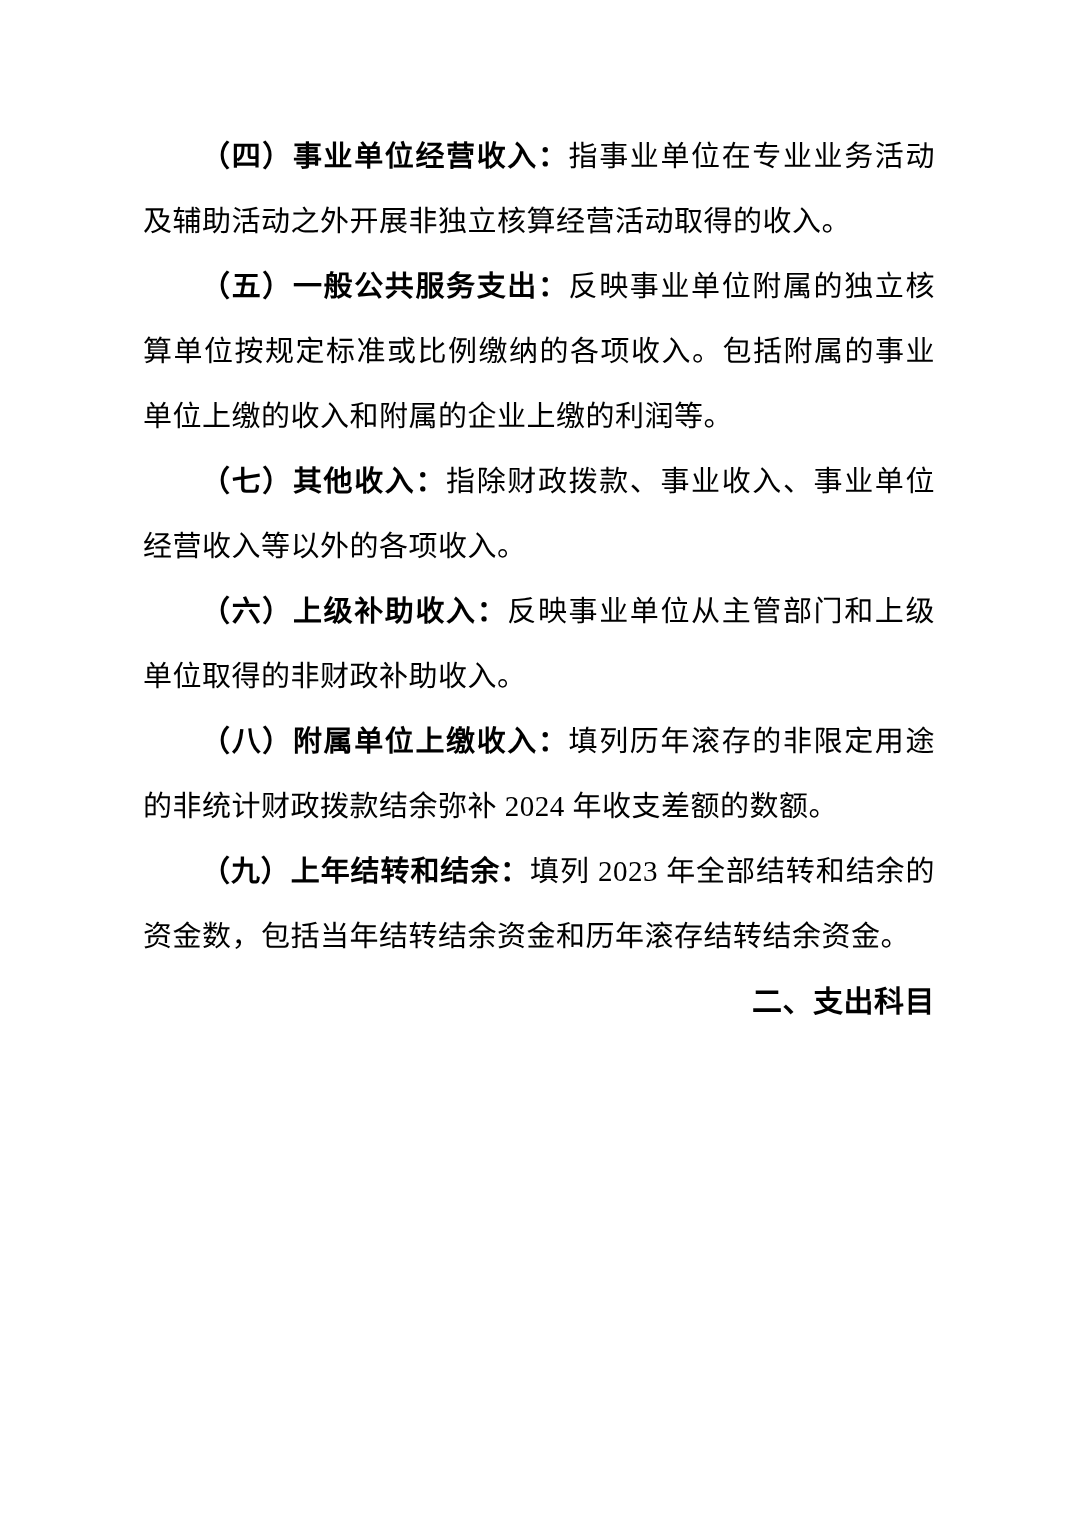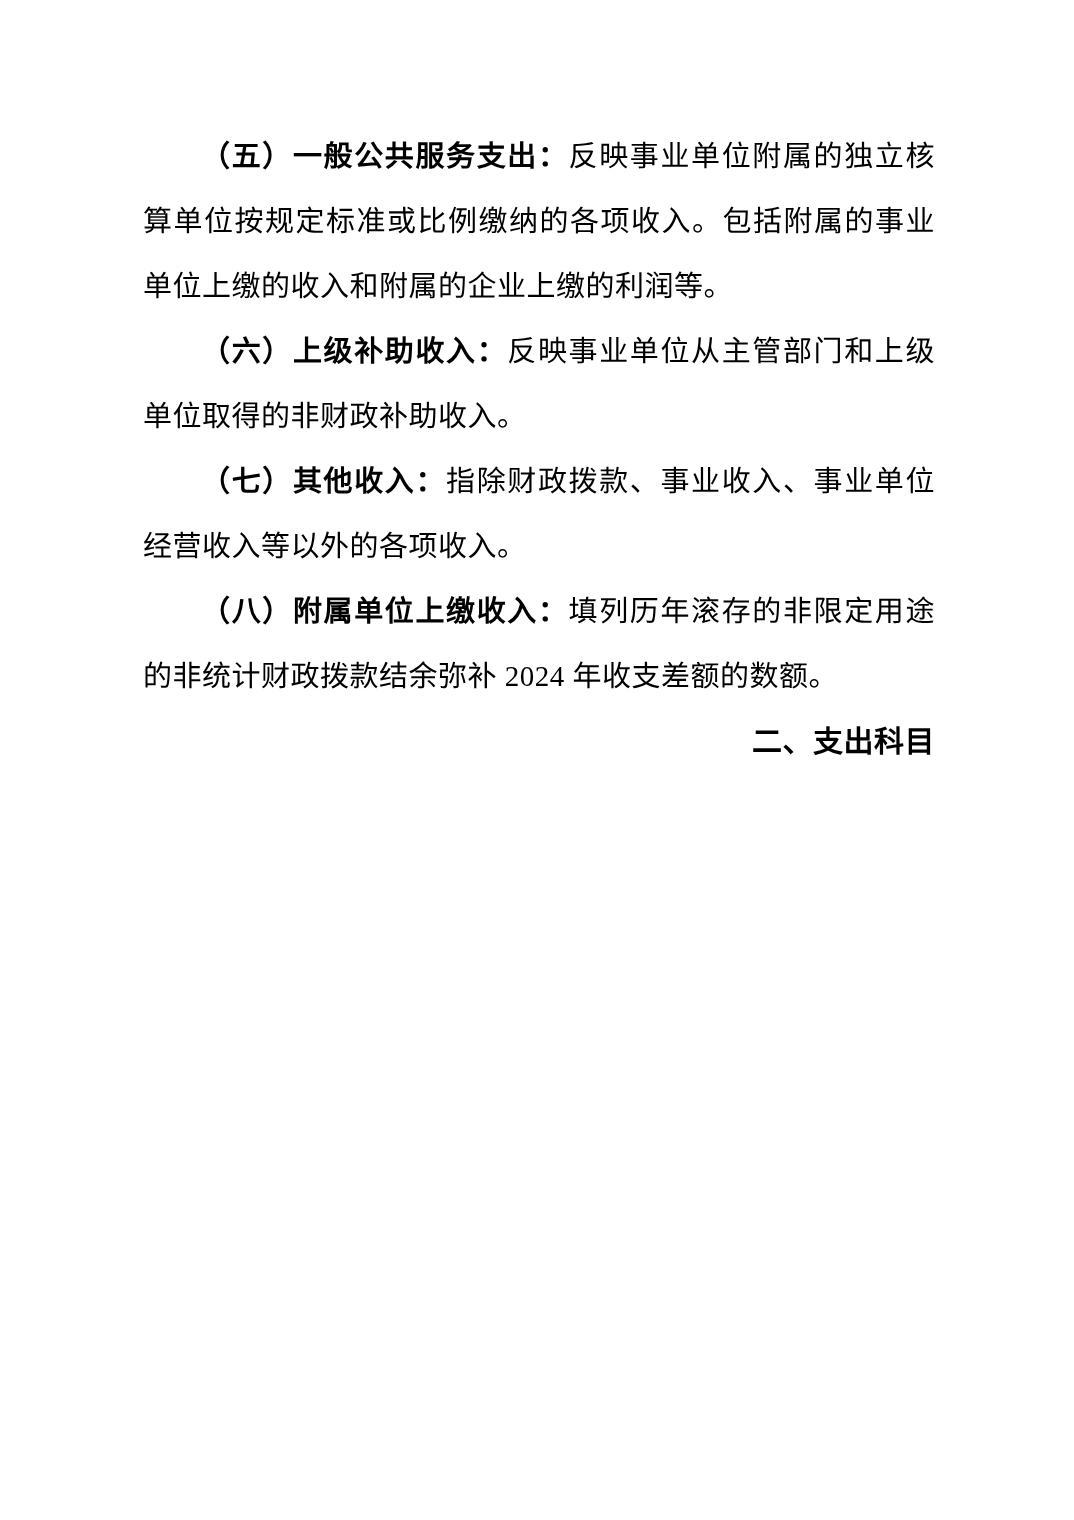--- a/index.html
+++ b/index.html
@@ -40,19 +40,21 @@
   }
   .content .lead {
     font-weight: bold;
   }
 </style>
 </head>
 <body>
 
 <div class="page">
   <div class="content" id="doc-content">
+      <p class="body-para"><span class="lead">（四）事业单位经营收入：</span>指事业单位在专业业务活动及辅助活动之外开展非独立核算经营活动取得的收入。</p>
       <p class="body-para"><span class="lead">（五）一般公共服务支出：</span>反映事业单位附属的独立核算单位按规定标准或比例缴纳的各项收入。包括附属的事业单位上缴的收入和附属的企业上缴的利润等。</p>
+      <p class="body-para"><span class="lead">（七）其他收入：</span>指除财政拨款、事业收入、事业单位经营收入等以外的各项收入。</p>
       <p class="body-para"><span class="lead">（六）上级补助收入：</span>反映事业单位从主管部门和上级单位取得的非财政补助收入。</p>
-      <p class="body-para"><span class="lead">（七）其他收入：</span>指除财政拨款、事业收入、事业单位经营收入等以外的各项收入。</p>
       <p class="body-para"><span class="lead">（八）附属单位上缴收入：</span>填列历年滚存的非限定用途的非统计财政拨款结余弥补 2024 年收支差额的数额。</p>
+      <p class="body-para"><span class="lead">（九）上年结转和结余：</span>填列 2023 年全部结转和结余的资金数，包括当年结转结余资金和历年滚存结转结余资金。</p>
       <p class="heading">二、支出科目</p>
     </div>
 </div>
 
 </body></html>

